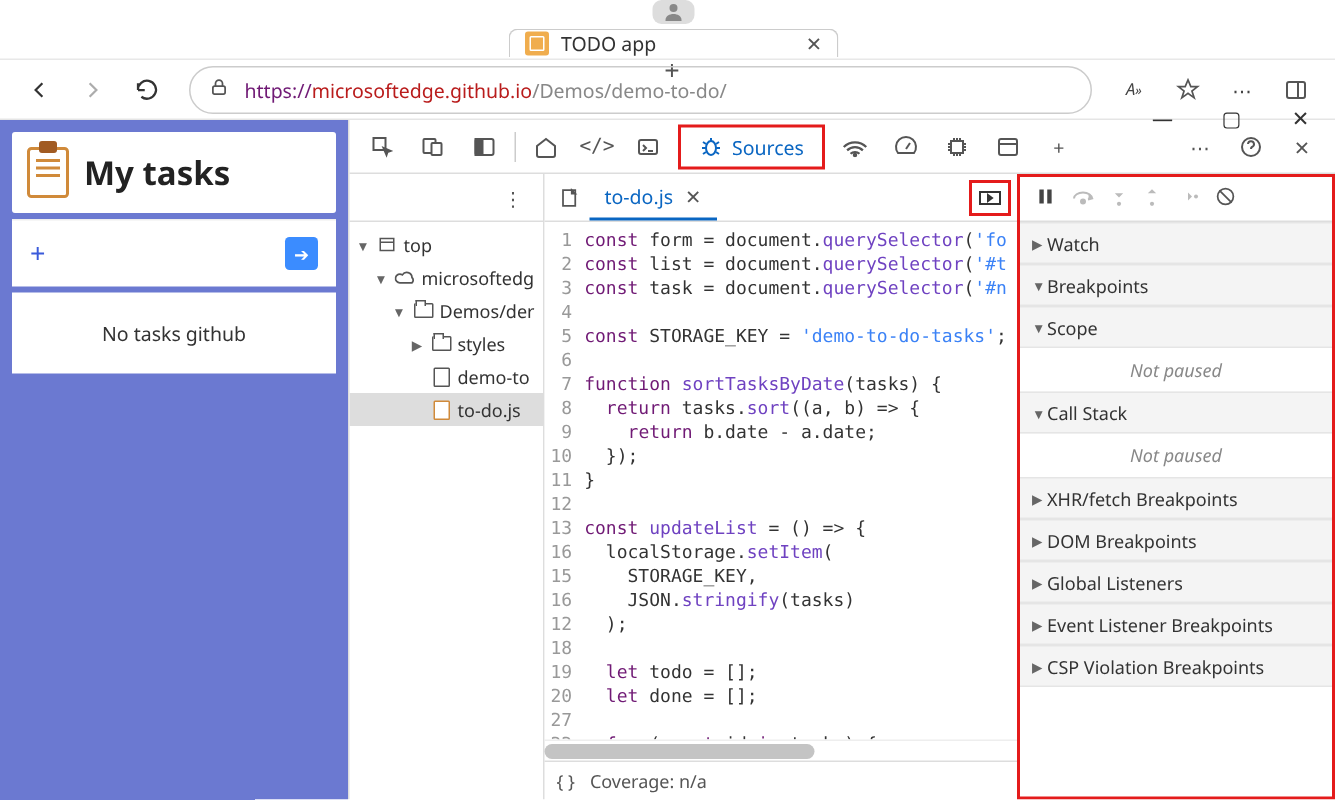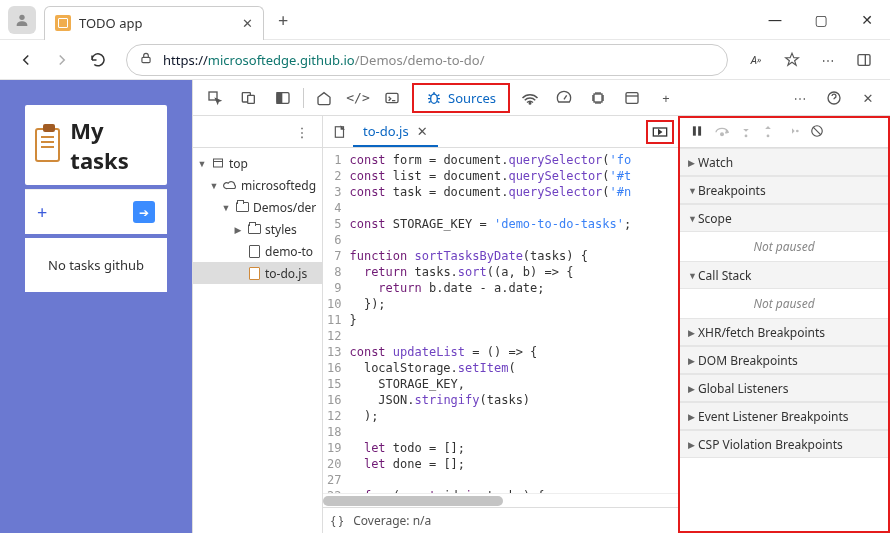--- a/index.html
+++ b/index.html
@@ -1,19 +1,19 @@
 <!DOCTYPE html>
 <html><head>
 <meta charset="utf-8">
 <style>
 * { box-sizing: border-box; margin: 0; padding: 0; }
 body { font-family: "Segoe UI", system-ui, sans-serif; font-size: 13px; color: #333; background: #fff; width: 890px; height: 533px; overflow: hidden; position: relative; }
 
 
-.titlebar { height: 40px; display: flex; align-items: center; background: #fff; border-bottom: 1px solid #e8e8e8; }
+.titlebar { height: 40px; display: flex; align-items: center; background: #fff; border-bottom: 1px solid #e8e8e8; flex-direction: column; }
 .profile { width: 28px; height: 28px; border-radius: 6px; background: #ddd; margin-left: 8px; display: flex; align-items: center; justify-content: center; }
 .profile svg { width: 16px; height: 16px; fill: #888; }
 .tab { display: flex; align-items: center; background: #fff; border: 1px solid #ccc; border-bottom: none; border-radius: 6px 6px 0 0; height: 34px; margin-left: 8px; padding: 0 10px; min-width: 220px; position: relative; top: 3px; }
 .tab-icon { width: 16px; height: 16px; margin-right: 8px; background: #f0ad4e; border-radius: 2px; position: relative; }
 .tab-icon::after { content: ""; position: absolute; inset: 3px; border: 1px solid #fff; border-radius: 1px; }
 .tab-title { flex: 1; color: #333; }
 .tab-close { color: #555; margin-left: 8px; cursor: pointer; }
 .newtab { margin-left: 6px; color: #555; font-size: 18px; cursor: pointer; padding: 0 8px; }
 .winctrls { margin-left: auto; display: flex; }
 .winctrls div { width: 46px; height: 40px; display: flex; align-items: center; justify-content: center; color: #333; cursor: pointer; font-size: 14px; }
@@ -21,21 +21,21 @@
 .toolbar { height: 40px; display: flex; align-items: center; padding: 0 10px; gap: 4px; border-bottom: 1px solid #e5e5e5; }
 .tb-btn { width: 32px; height: 32px; display: flex; align-items: center; justify-content: center; color: #444; cursor: pointer; border-radius: 4px; }
 .addrbar { flex: 1; display: flex; align-items: center; height: 32px; border: 1px solid #ccc; border-radius: 16px; padding: 0 12px; margin: 0 8px; color: #555; }
 .lock { margin-right: 10px; }
 .addr-rest { color: #888; }
 
 
 .content { display: flex; height: calc(533px - 80px); }
 
 
-.app-panel { width: 192px; background: #6b79d1; color: #fff; padding: 25px; }
+.app-panel { width: 232px; background: #6b79d1; color: #fff; padding: 8px; }
 .app-card { background: #fff; color: #333; border-radius: 2px; }
 .app-header { display: flex; align-items: center; padding: 10px; }
 .clipboard { width: 28px; height: 34px; background: #fff; border: 2px solid #d08a3a; border-radius: 3px; position: relative; margin-right: 10px; }
 .clipboard::before { content: ""; position: absolute; top: -6px; left: 6px; width: 12px; height: 8px; background: #a15b23; border-radius: 2px; }
 .clipboard::after { content: ""; position: absolute; top: 6px; left: 4px; right: 4px; height: 2px; background: #d08a3a; box-shadow: 0 5px 0 #d08a3a, 0 10px 0 #d08a3a; }
 .app-title { font-size: 22px; font-weight: 700; color: #222; }
 .add-task { display: flex; align-items: center; justify-content: space-between; padding: 10px 12px; border-top: 1px solid #eee; background:#fff; cursor: pointer; }
 .add-plus { color: #3b5bdb; font-size: 18px; margin-right: 6px; }
 .add-arrow { width: 22px; height: 22px; background: #3b8cff; border-radius: 3px; display: flex; align-items: center; justify-content: center; color: #fff; font-size: 12px; }
 .no-tasks { text-align: center; padding: 18px 0; color: #333; background:#fff; margin-top:4px;}
@@ -133,22 +133,22 @@
   <div class="tb-btn">
       <svg width="18" height="18" viewBox="0 0 24 24" fill="none" stroke="#333" stroke-width="2">
         <path d="M4 12a8 8 0 1 1 3 6M4 12V6M4 12h6"></path>
       </svg>
     </div>
   <div class="addrbar">
     <span class="lock"><svg width="14" height="14" viewBox="0 0 24 24" fill="none" stroke="#555" stroke-width="2">
           <rect x="5" y="11" width="14" height="9" rx="2"></rect>
           <path d="M8 11V8a4 4 0 0 1 8 0v3"></path>
         </svg></span>
-    <span style="color:#0f172a">https://</span>
-    <span style="color:#0f766e">microsoftedge.github.io</span>
+    <span style="color:#701a75">https://</span>
+    <span style="color:#b91c1c">microsoftedge.github.io</span>
     <span class="addr-rest">/Demos/demo-to-do/</span>
   </div>
   <div class="tb-btn" style="font-size:11px;font-style:italic">A<sup>»</sup></div>
   <div class="tb-btn">
       <svg width="18" height="18" viewBox="0 0 24 24" fill="none" stroke="#555" stroke-width="1.5">
         <path d="M12 3l2.5 6h6l-5 4 2 6-5.5-4-5.5 4 2-6-5-4h6z"></path>
       </svg>
     </div>
   <div class="tb-btn">⋯</div>
   <div class="tb-btn">

